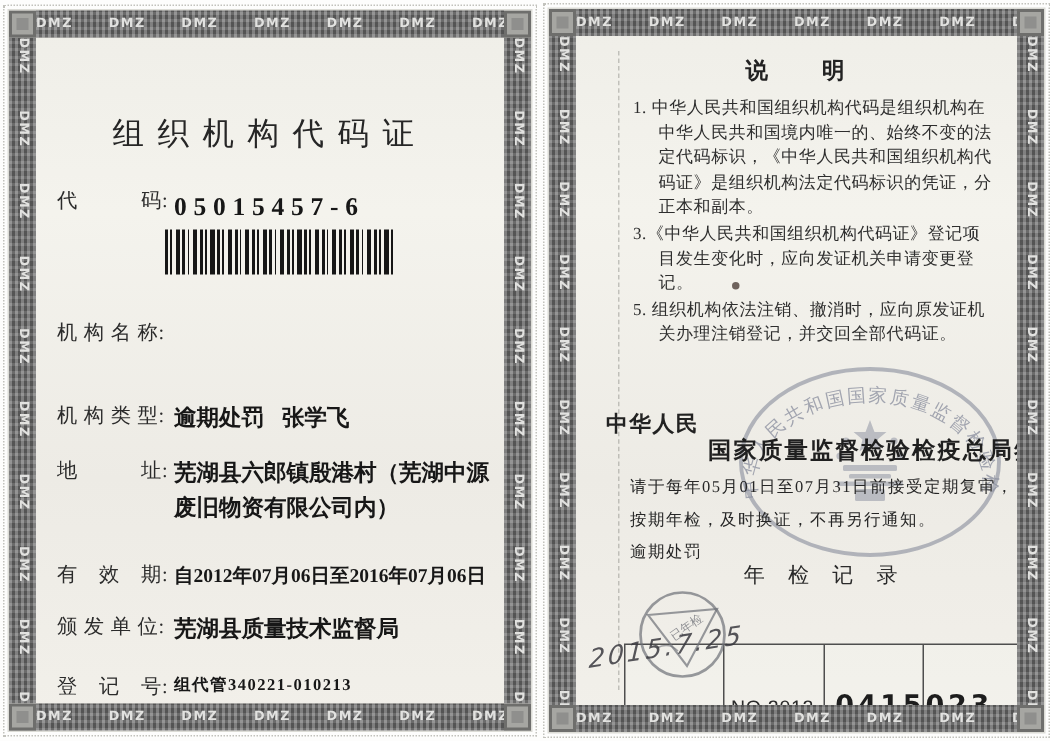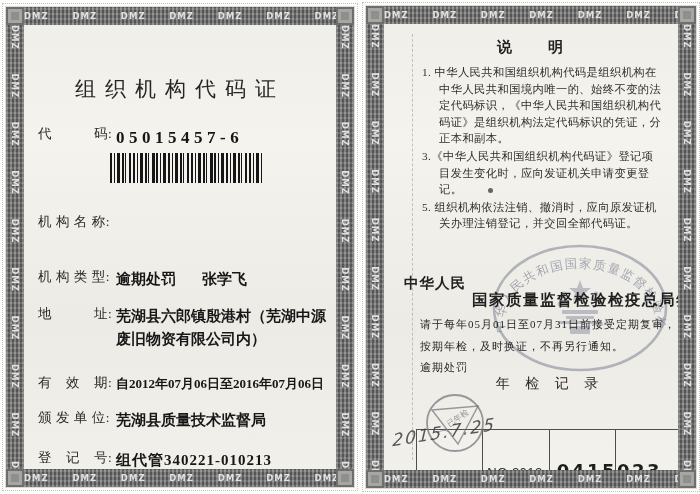--- a/index.html
+++ b/index.html
@@ -51,27 +51,27 @@
   #row-code .fvalue{font-size:17px;letter-spacing:4.5px;white-space:nowrap;}
   #barcode{
     position:absolute;left:86px;top:128px;width:152px;height:30px;
     background:
       repeating-linear-gradient(90deg,#161616 0px,#161616 2px,transparent 2px,transparent 3.5px,
         #161616 3.5px,#161616 4.5px,transparent 4.5px,transparent 7px,
         #161616 7px,#161616 9.8px,transparent 9.8px,transparent 11.6px);
   }
   #row-name{top:188px;}
   #row-type{top:243px;}
-  #type-extra{margin-left:26px;}
+  #type-extra{margin-left:12px;}
   #row-addr{top:280px;}
   #row-valid{top:349px;}
   #row-valid .fvalue{font-size:13px;white-space:nowrap;letter-spacing:0;}
   #row-issuer{top:384px;}
   #row-reg{top:424px;}
-  #row-reg .fvalue{font-size:15px;letter-spacing:1px;}
+  #row-reg .fvalue{font-size:11px;letter-spacing:1px;}
 
   
   #page-right{left:366px;top:6px;width:330px;height:482px;}
   #fold-line{position:absolute;left:28px;top:10px;bottom:10px;border-left:1px dashed #9a9a94;opacity:.55;}
   #notes-title{position:absolute;left:0;right:0;top:14px;text-align:center;font-size:15px;font-weight:bold;letter-spacing:2px;color:#222;}
   #notes{position:absolute;left:38px;right:14px;top:40px;font-size:11.3px;line-height:16.6px;color:#2e2e2e;letter-spacing:.4px;}
   .note-item{padding-left:17px;text-indent:-17px;margin-bottom:1px;}
   #authority{position:absolute;left:20px;top:248px;width:70px;font-size:14.5px;font-weight:bold;color:#222;letter-spacing:1px;line-height:23px;}
   #authority .just{display:block;text-align:justify;text-align-last:justify;width:64px;}
   #authority-seal-line{

